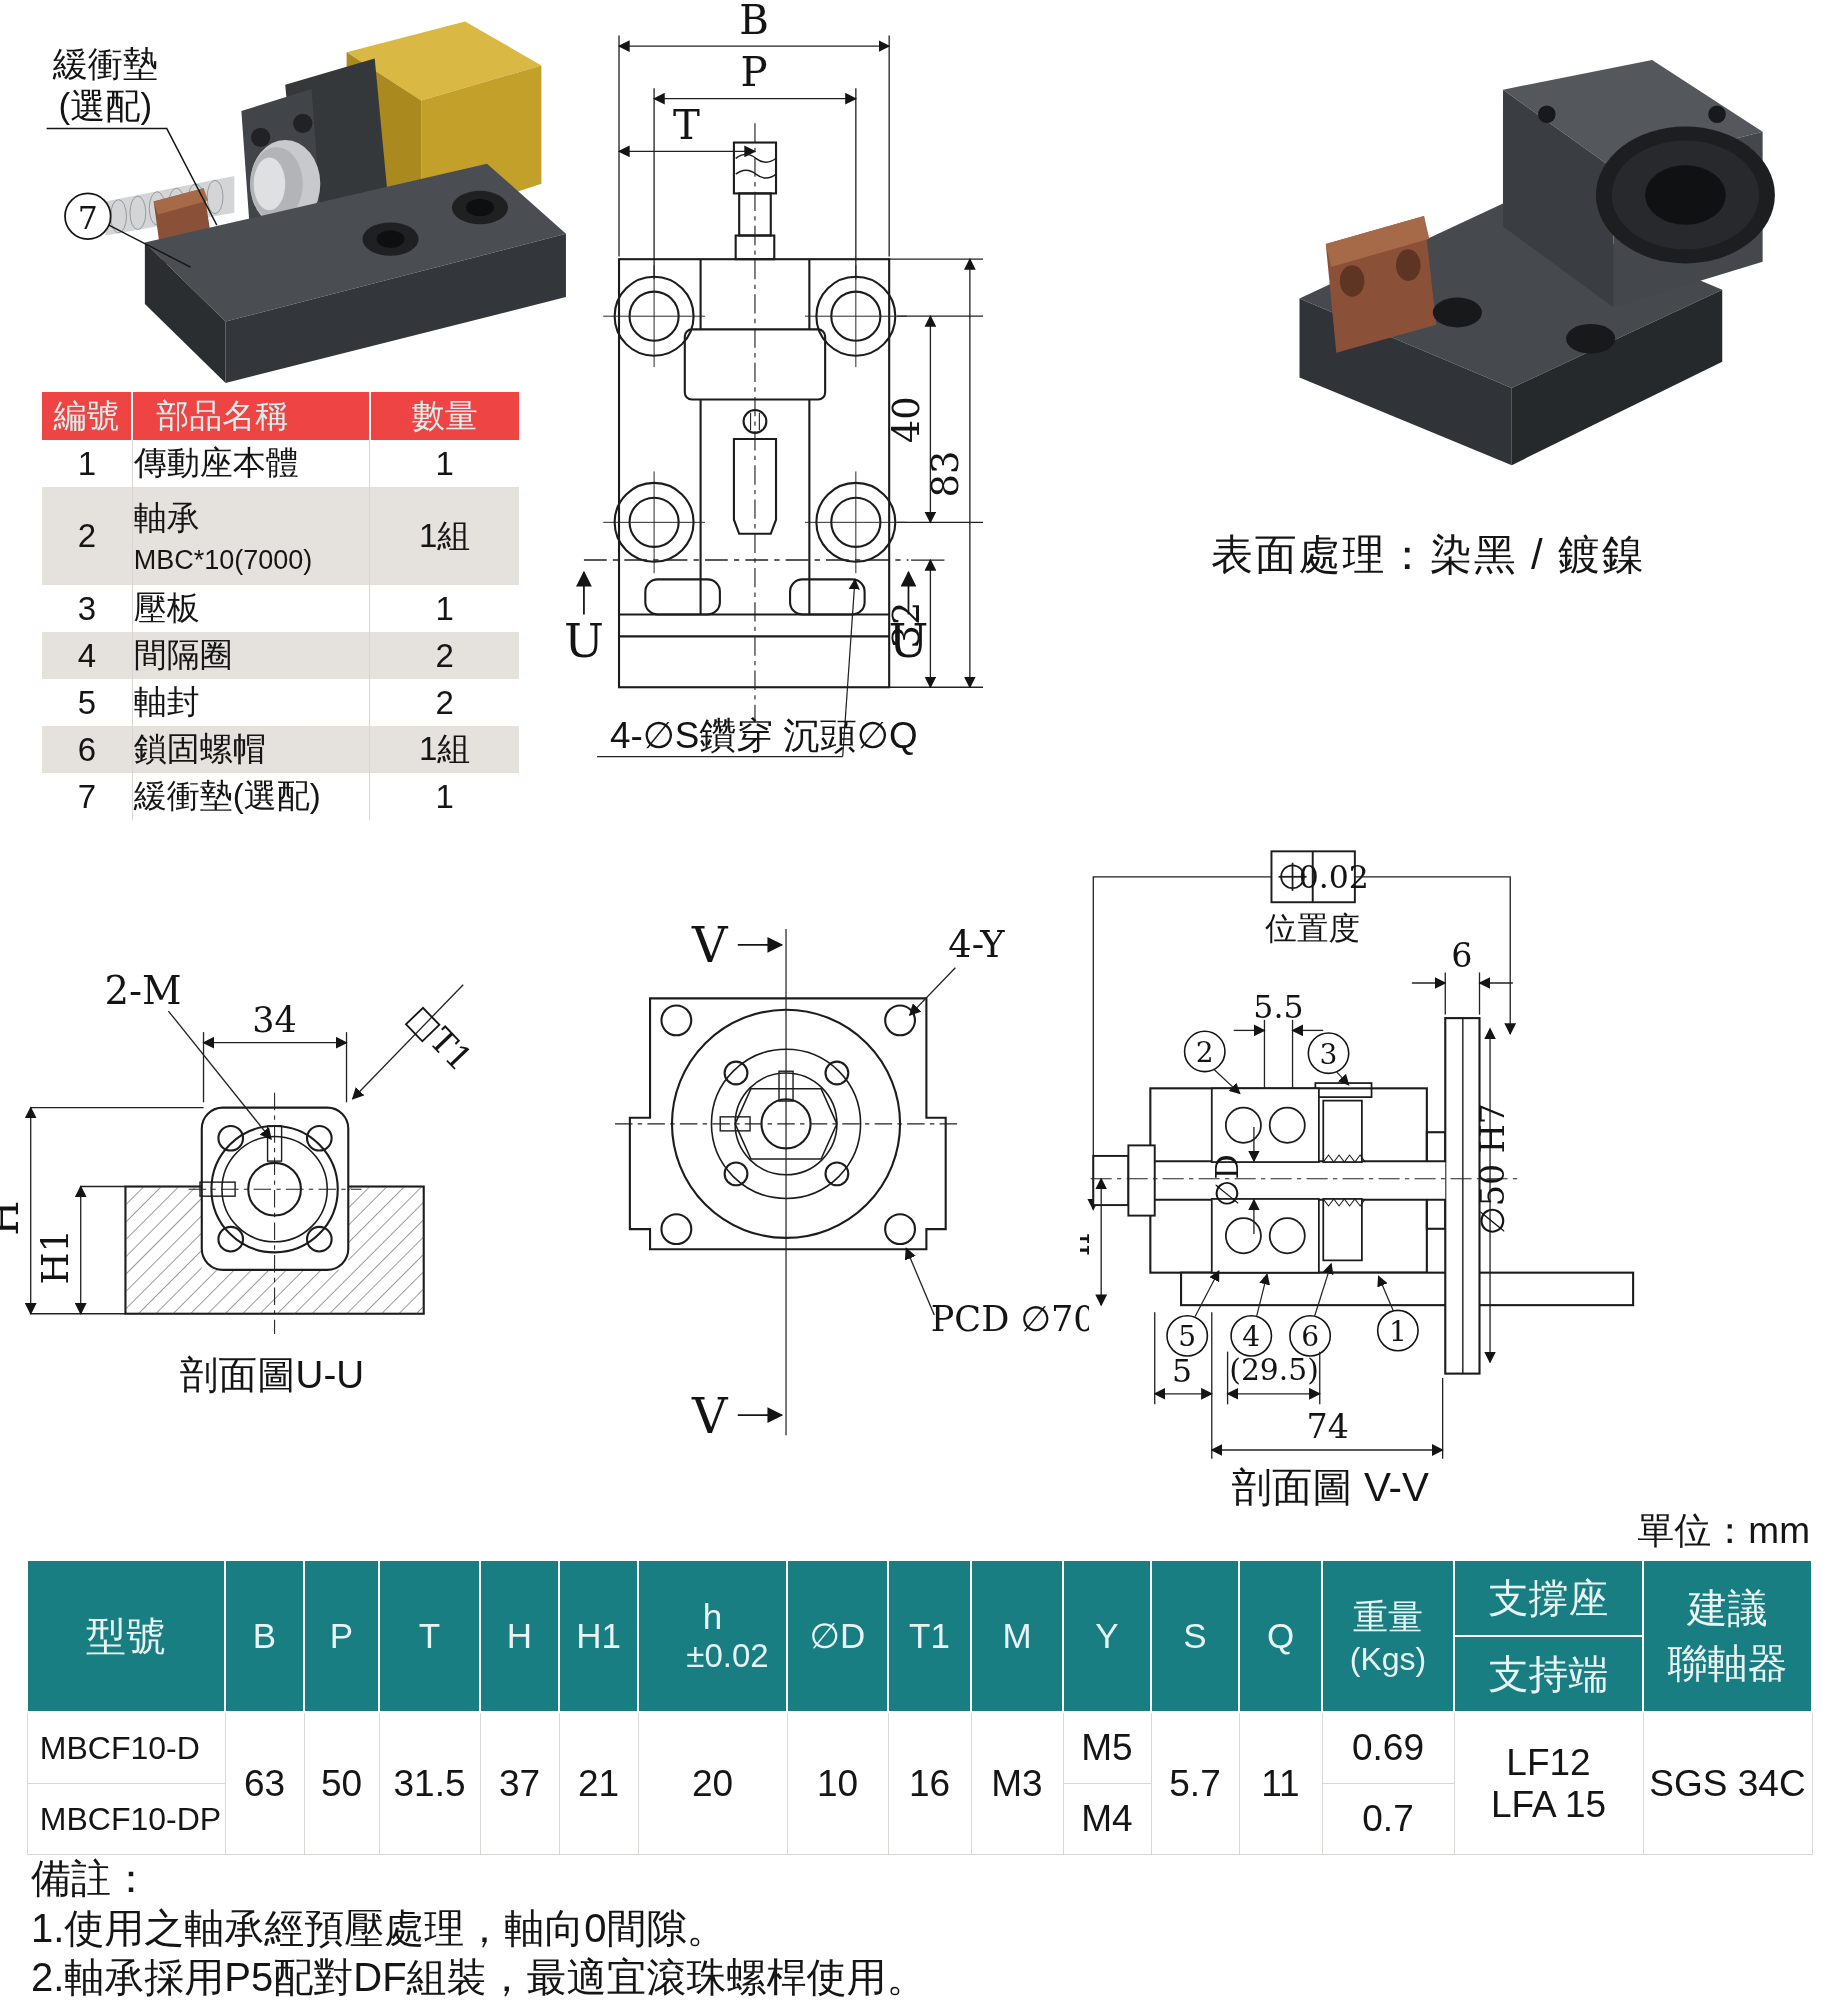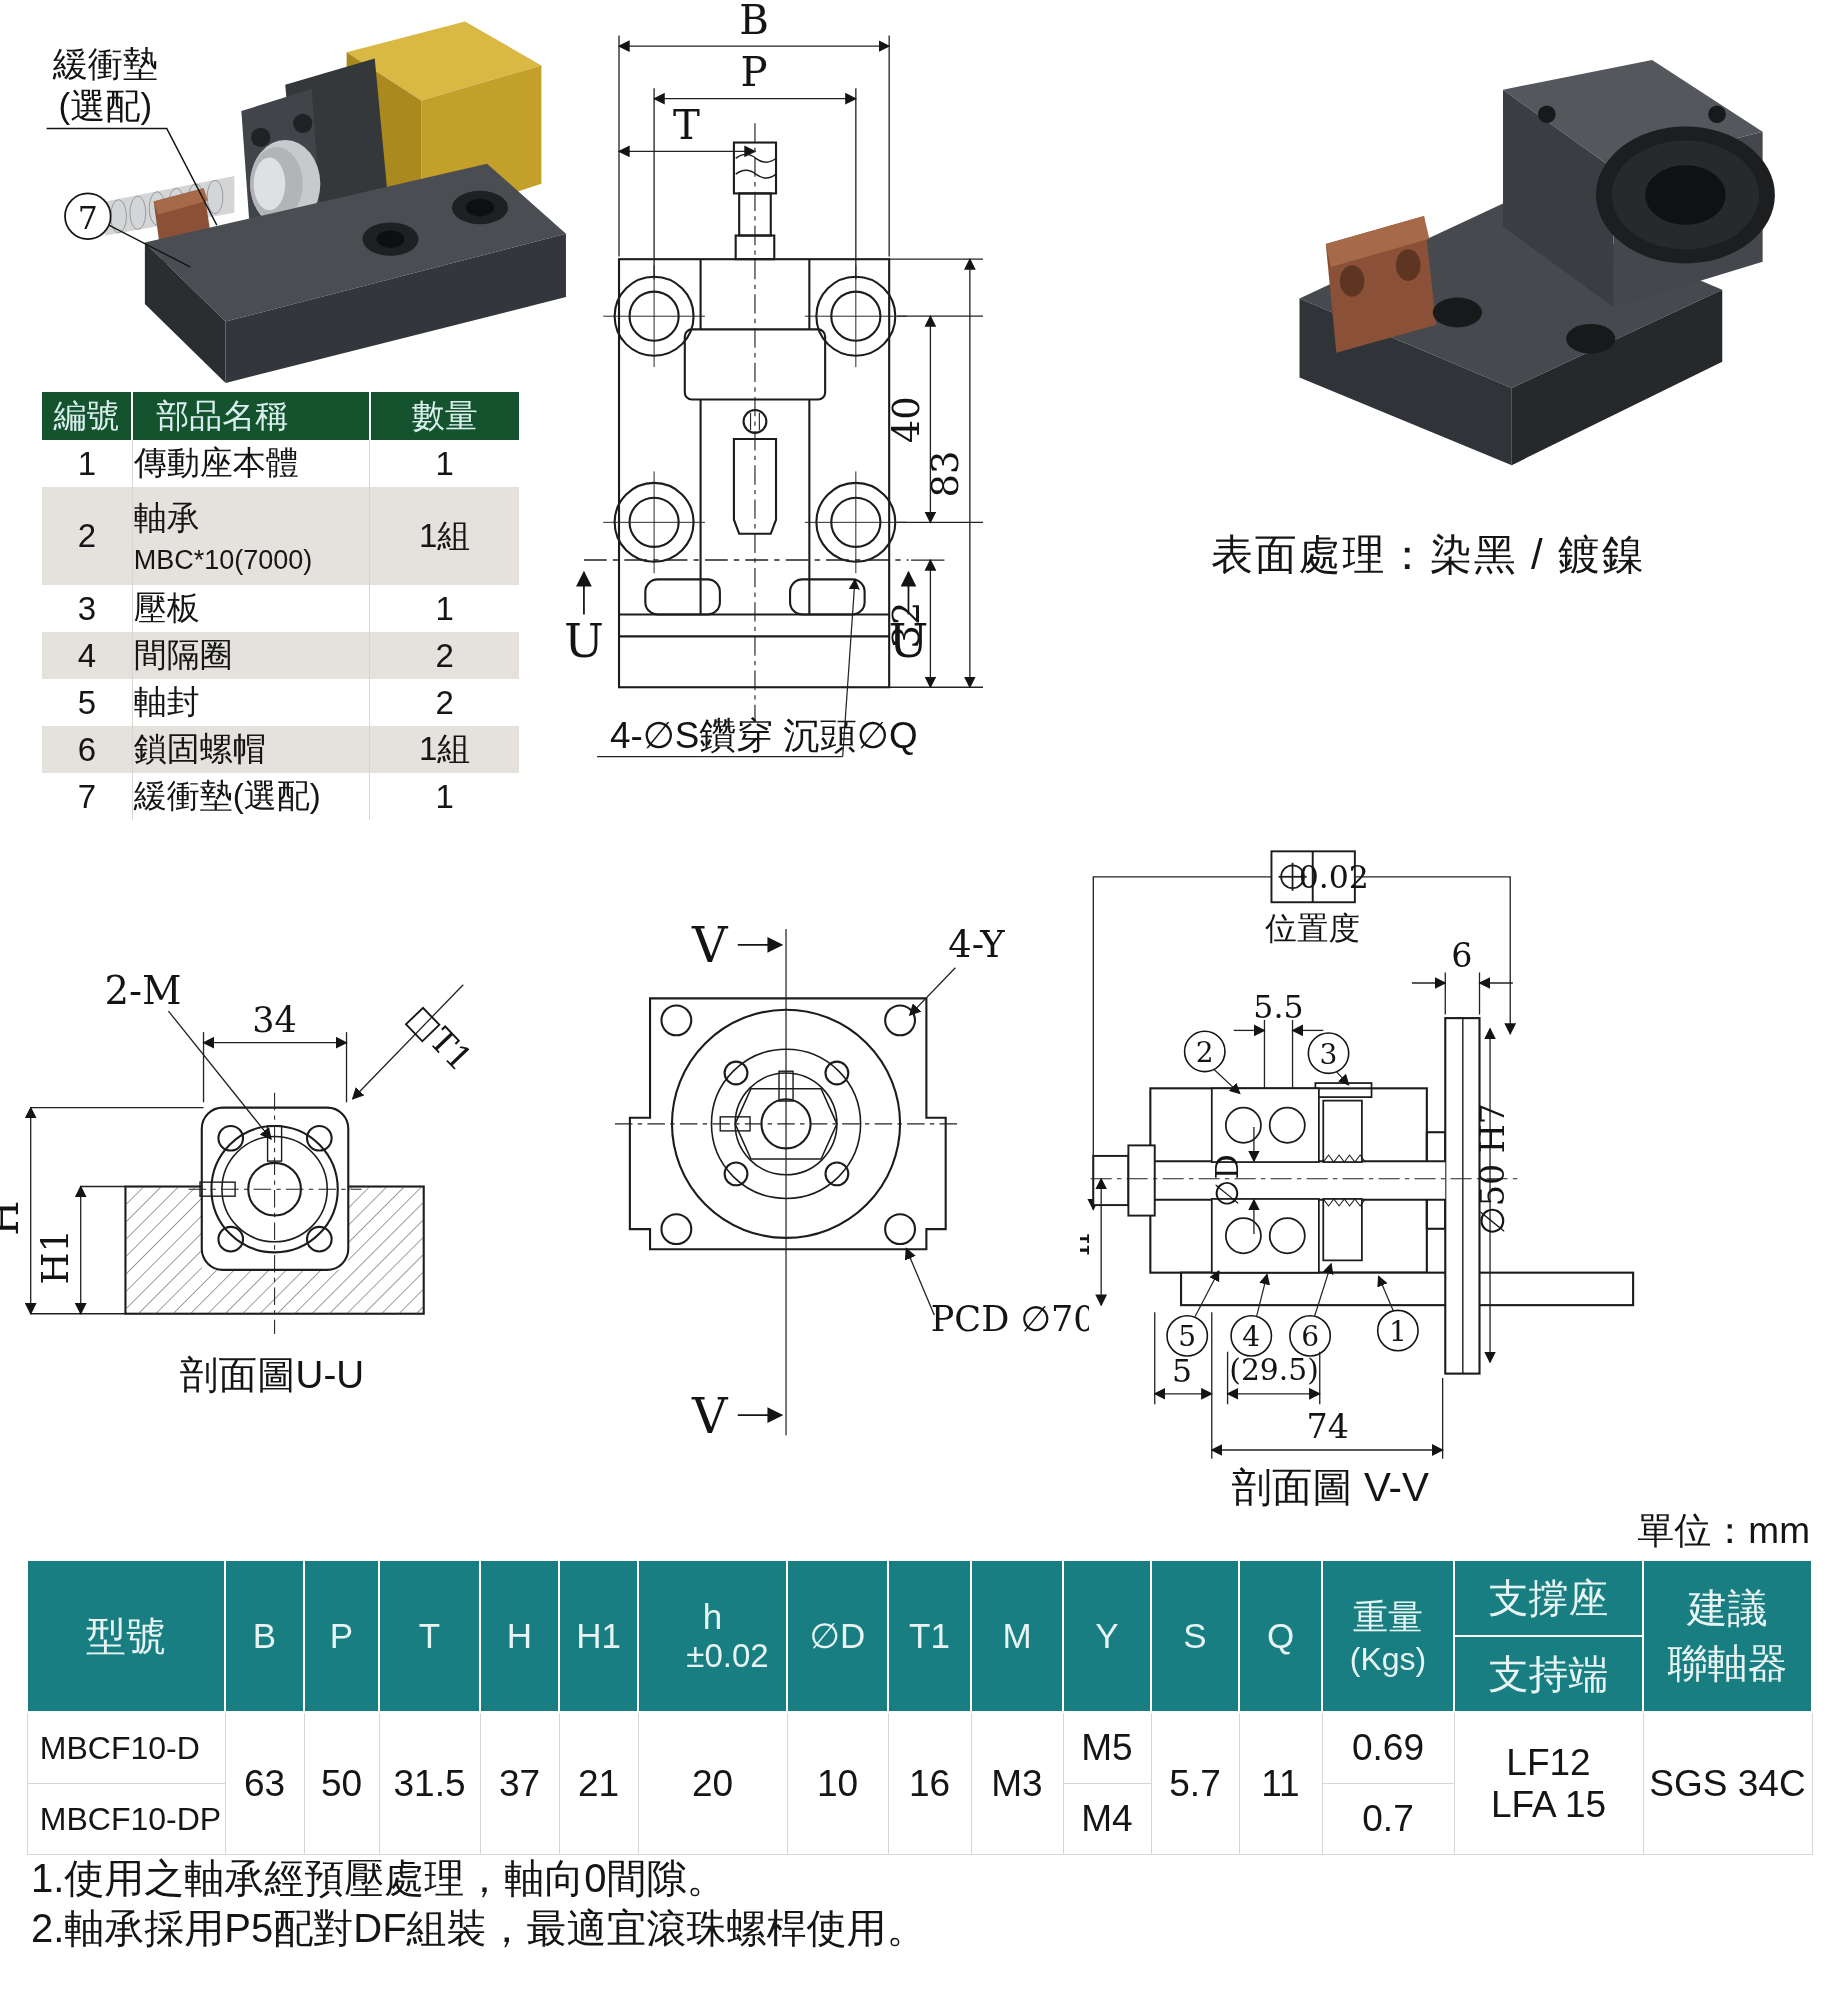--- a/index.html
+++ b/index.html
@@ -8,21 +8,21 @@
     font-family:"Liberation Sans",sans-serif;color:#151515;overflow:hidden;
   }
   .abs{position:absolute;}
   svg text{fill:#141414;}
   .dt{font-family:"DejaVu Serif",serif;}
   .ct{font-family:"Liberation Sans",sans-serif;}
 
   
   table.parts{border-collapse:collapse;table-layout:fixed;width:477px;}
   table.parts th{
-    background:#14532d;color:#d9efee;font-weight:500;font-size:33px;
+    background:#ef4444;color:#d9efee;font-weight:500;font-size:33px;
     height:46px;border-left:2.6px solid #fff;
   }
   table.parts th:first-child{border-left:none;}
   table.parts td{
     font-size:33px;border-left:1.8px solid #d8d5d2;vertical-align:middle;
   }
   table.parts td:first-child{border-left:none;text-align:center;}
   table.parts td.qty{text-align:center;}
   table.parts td.pname{text-align:left;}
   table.parts tr.alt td{background:#e5e2de;}
@@ -568,16 +568,17 @@
     </tr>
     <tr>
       <td class="model">MBCF10-DP</td>
       <td>M4</td>
       <td>0.7</td>
     </tr>
   </tbody>
 </table>
 
 <div class="abs notes" style="left:31px;top:1854px;width:1317px">
+  <div>備註：</div>
   <div>1.使用之軸承經預壓處理，軸向0間隙。</div>
   <div>2.軸承採用P5配對DF組裝，最適宜滾珠螺桿使用。</div>
 </div>
 
 
 </body></html>

